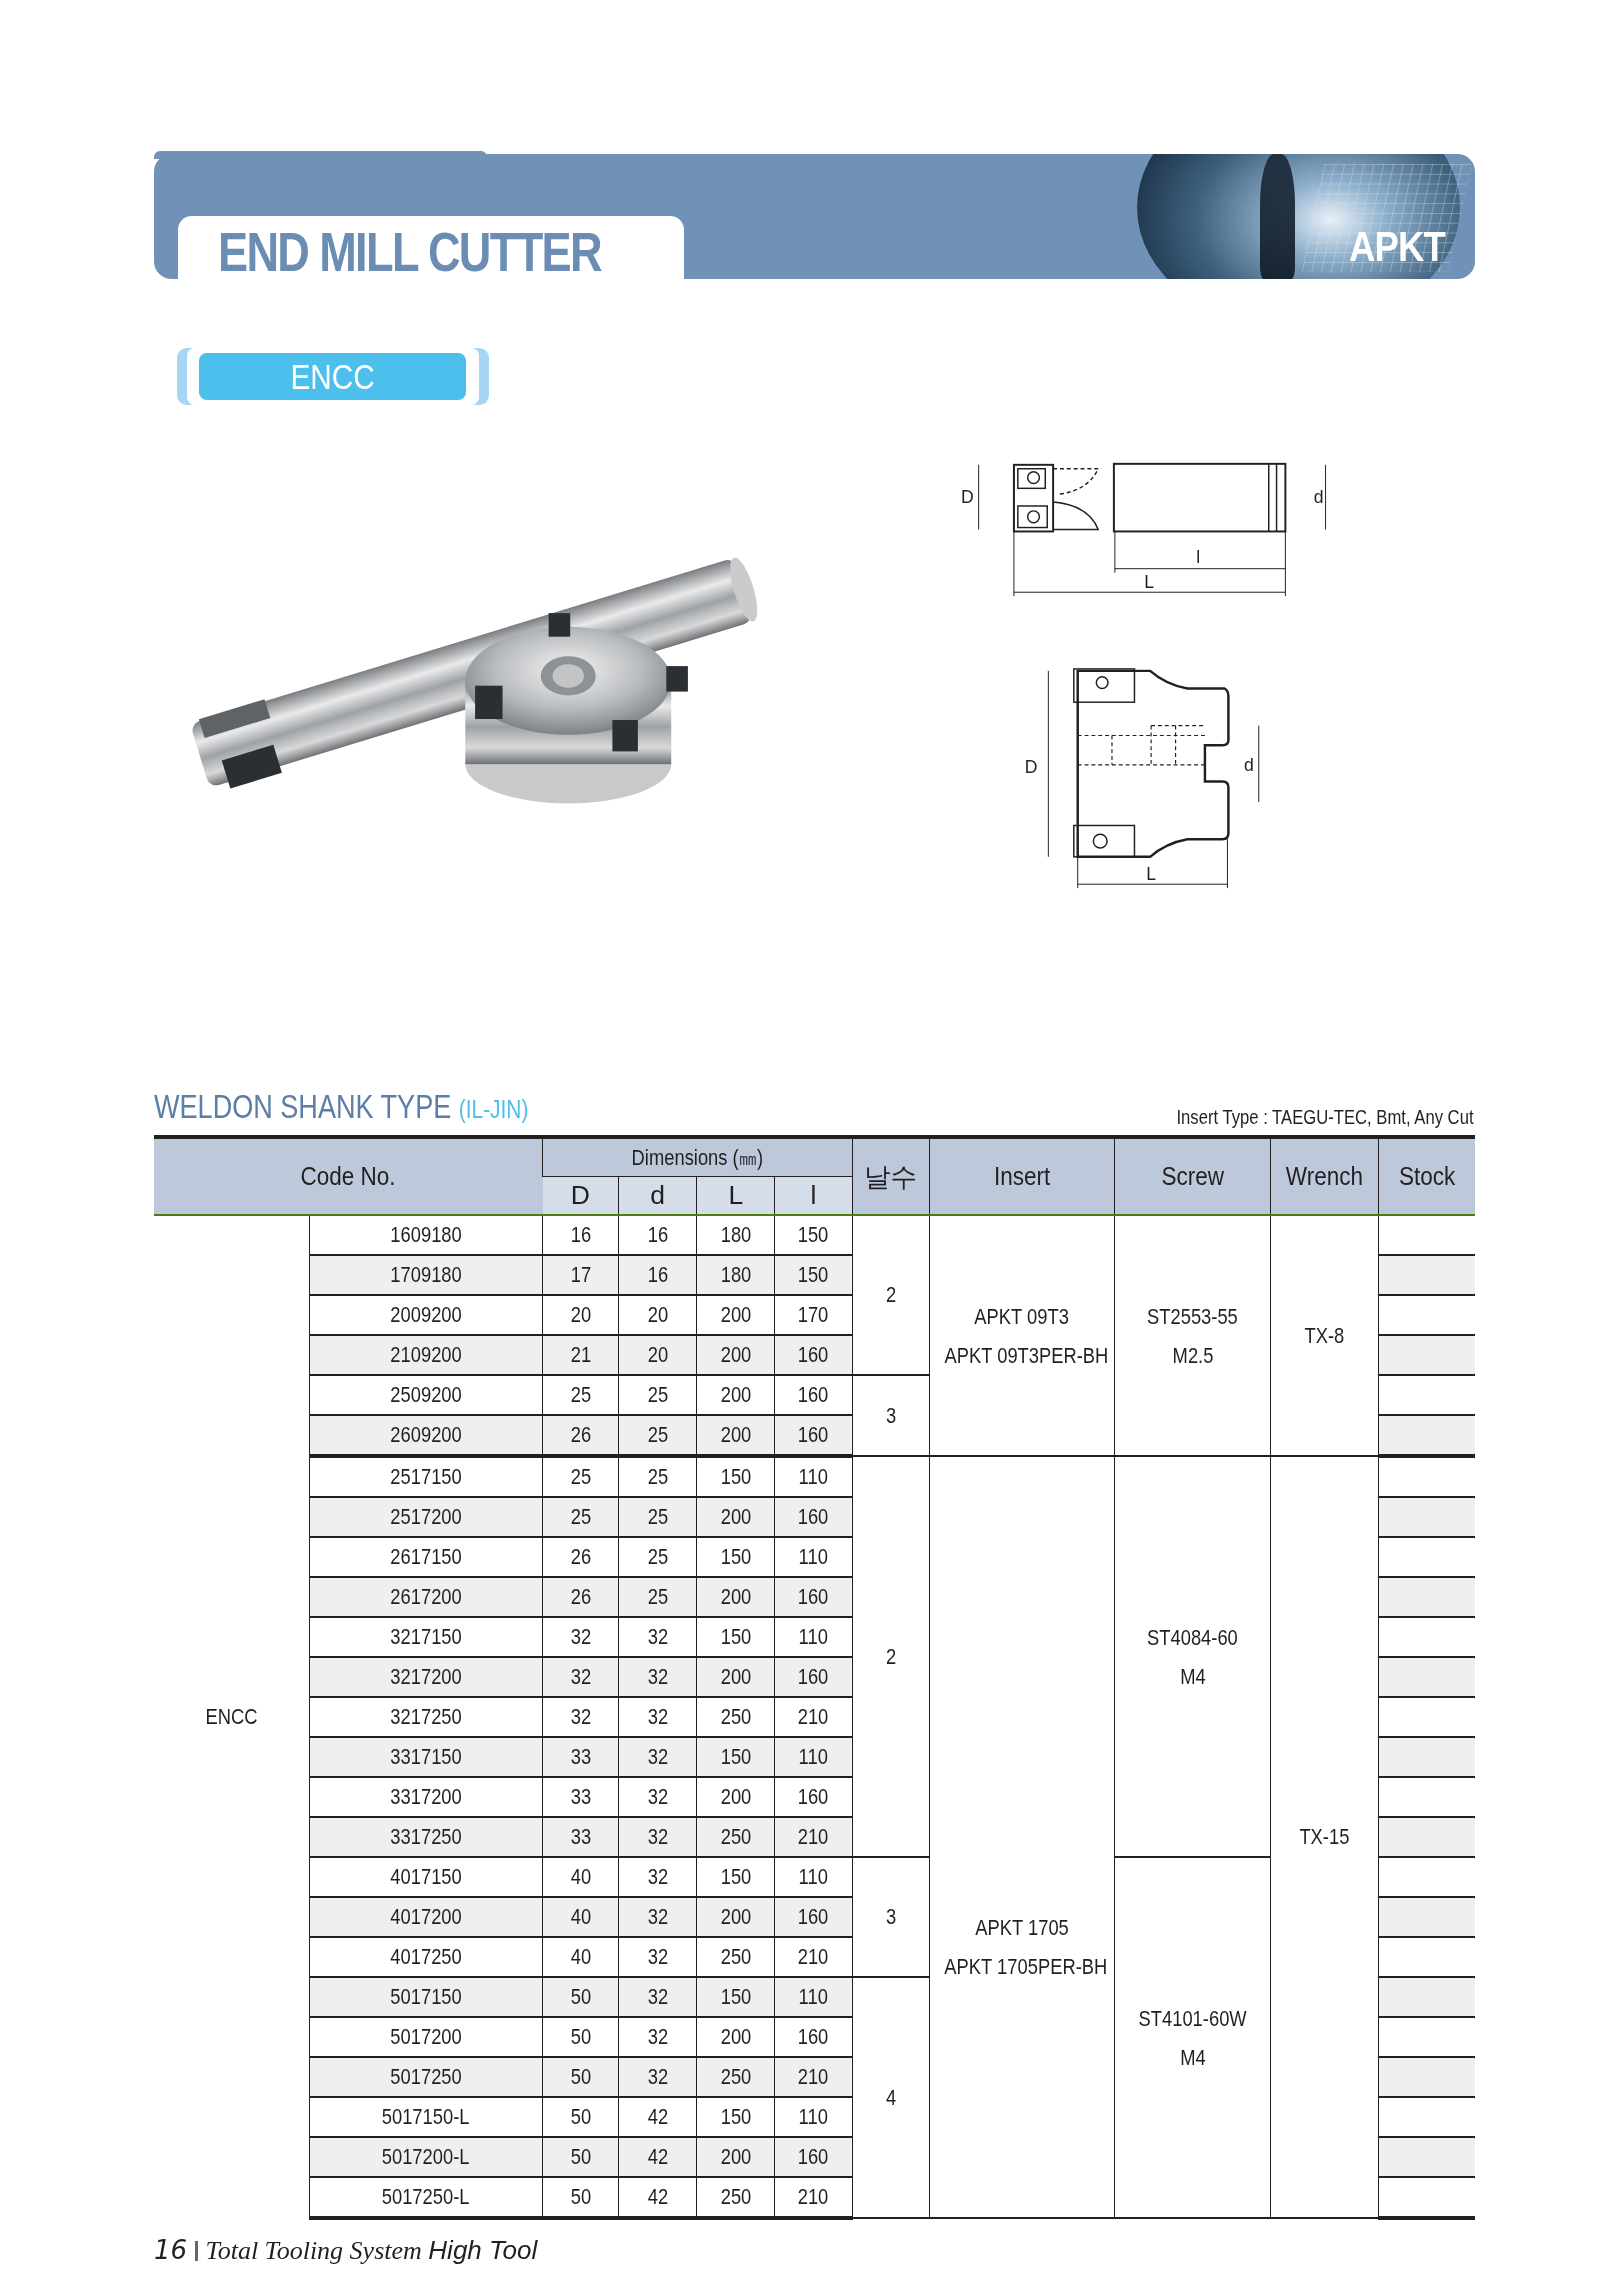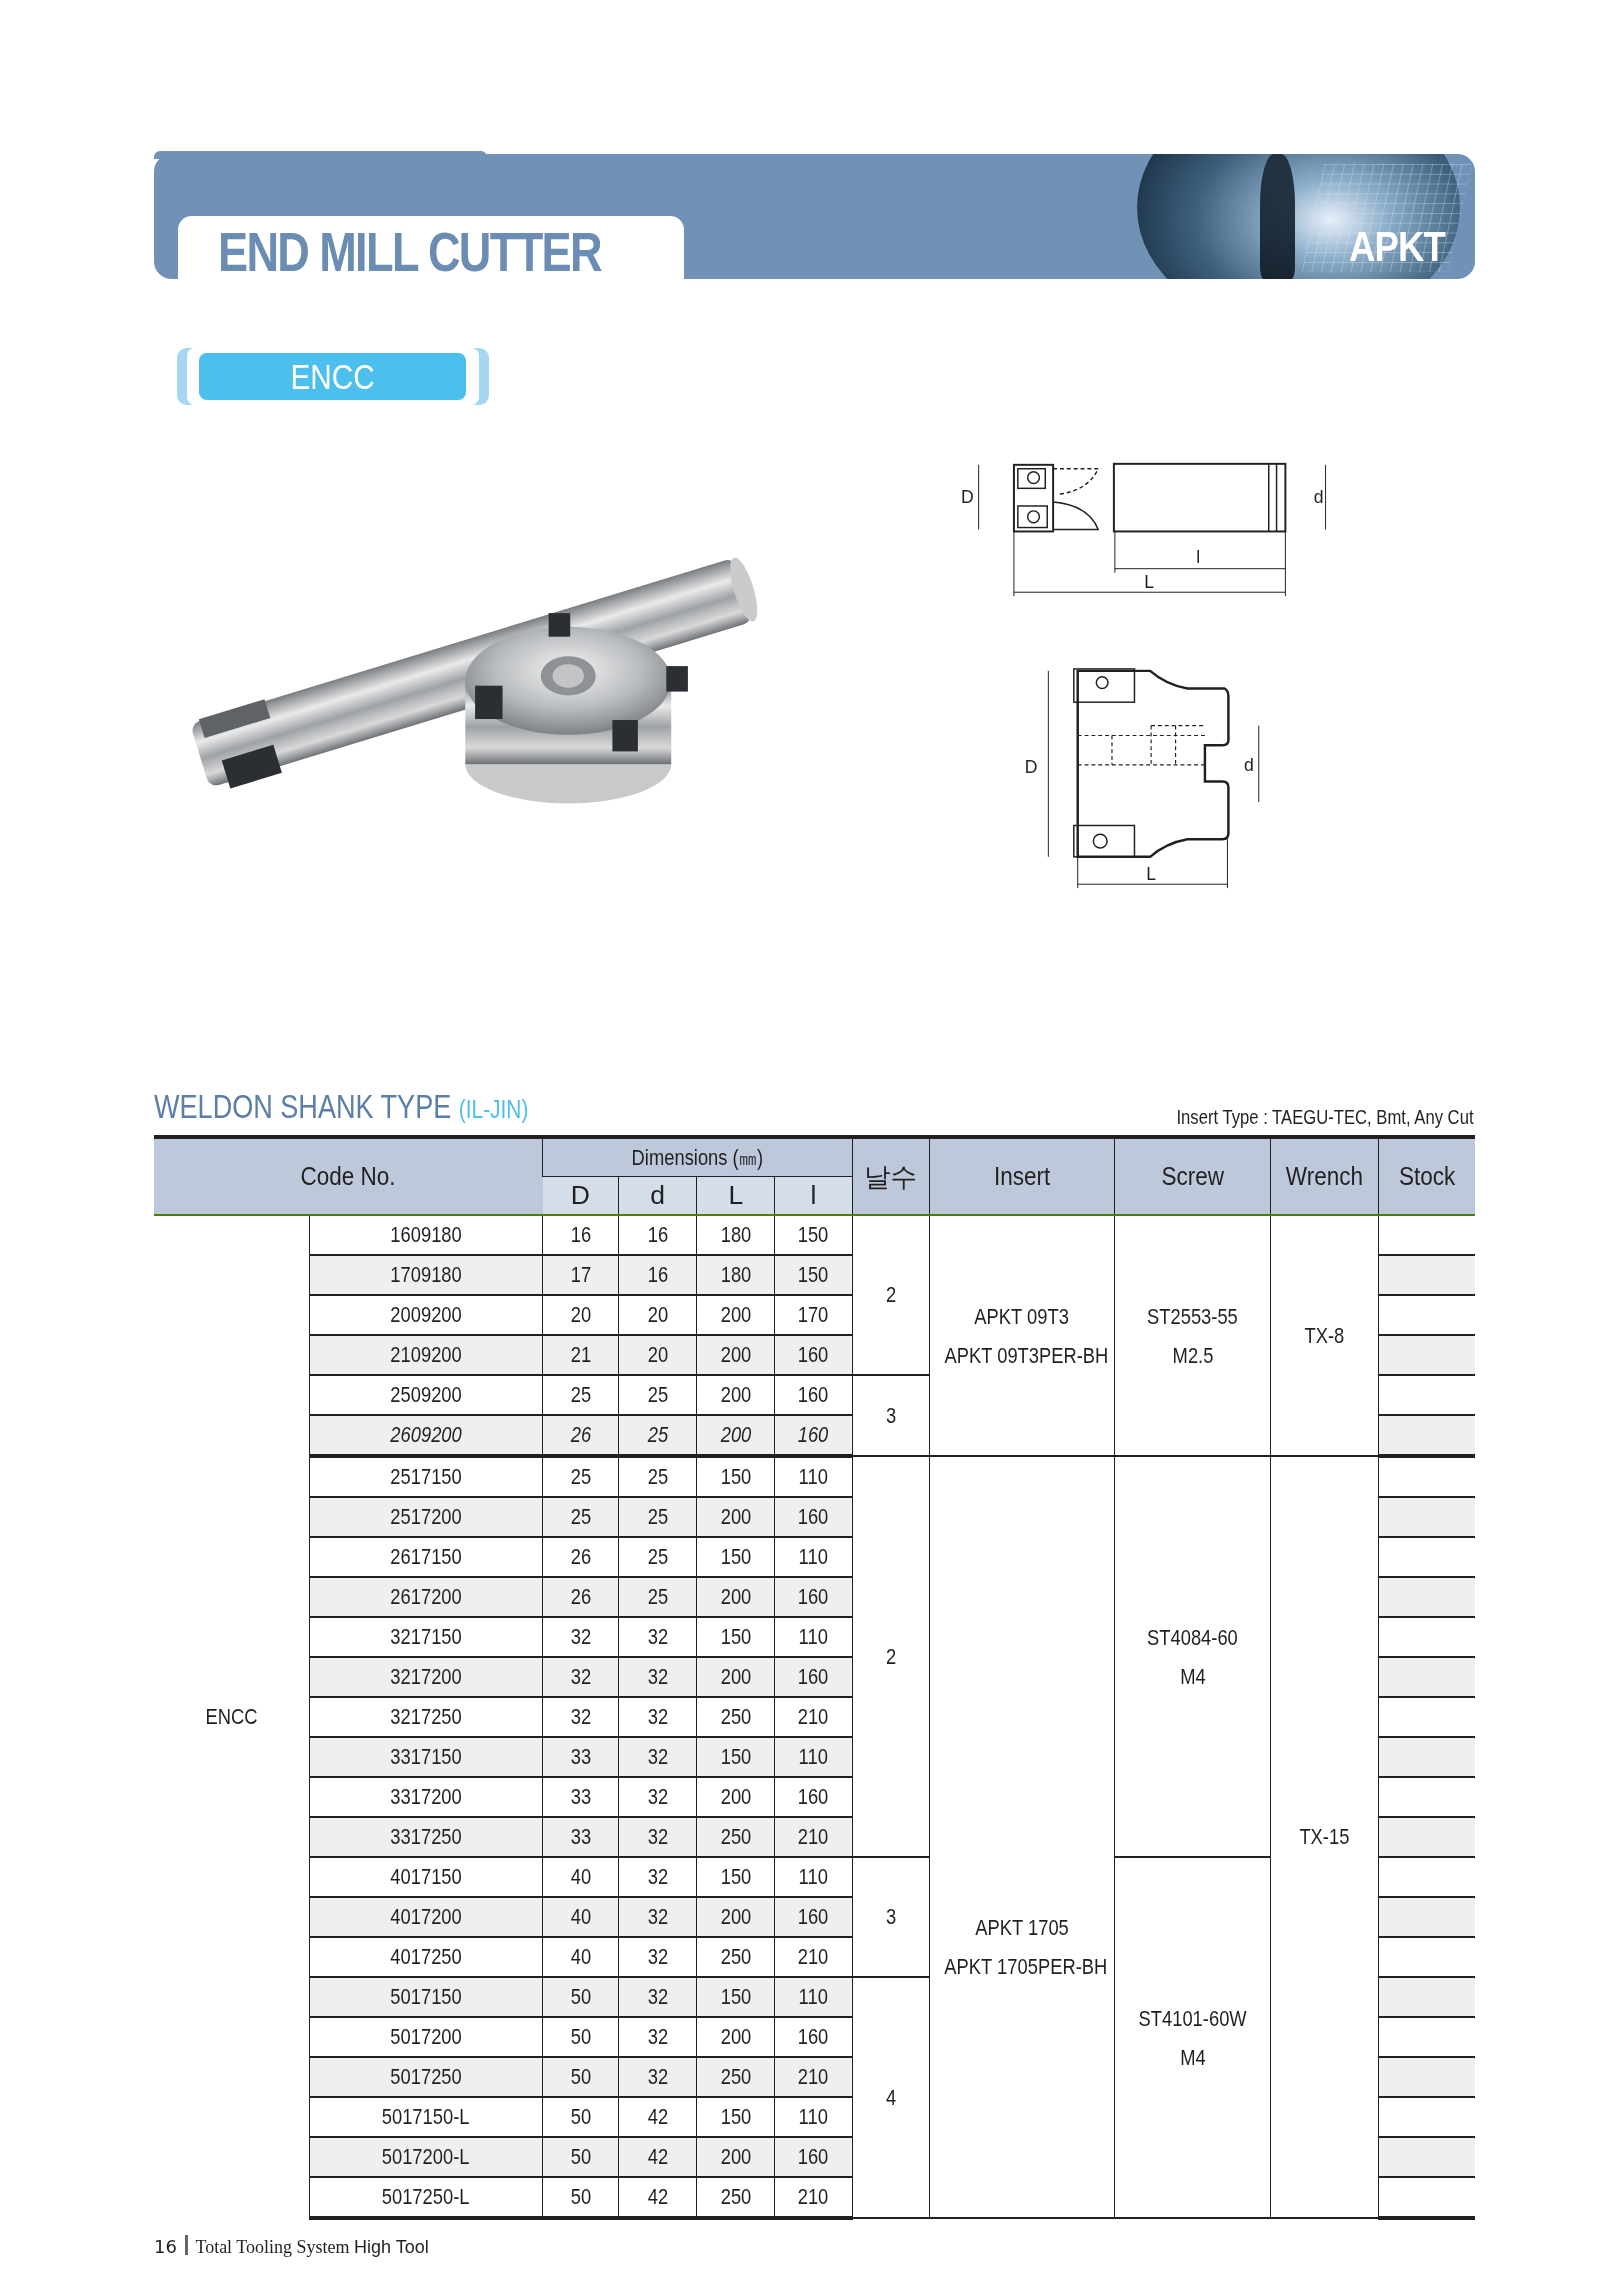--- a/index.html
+++ b/index.html
@@ -54,27 +54,27 @@
   table.spec thead tr.h2 th { height: 37px; }
   table.spec thead th { background: #bdc9db; border-left: 1px solid #231f20; }
   table.spec thead th.sub { background: #d5dde9; border-top: 1px solid #231f20; }
   table.spec thead { border-top: 4.9px solid #231f20; border-bottom: 2px solid #4d7c0f; }
   table.spec thead th:first-child { border-left: none; }
   table.spec thead th.big { font-size: 26.5px; }
   table.spec tbody td { height: 38px; border-left: 1px solid #231f20; border-bottom: 2px solid #231f20; }
   table.spec tbody td.series { border-left: none; border-bottom: none; }
   table.spec tbody tr.alt td.shade { background: #eef0ef; }
   table.spec tbody td.merged { line-height: 39px; }
-  table.spec tbody tr.group-end td { border-bottom: 4.9px solid #231f20; font-style: italic; }
+  table.spec tbody tr.group-end td { border-bottom: 4.9px solid #231f20; }
   table.spec tbody tr.last td { border-bottom: 4.9px solid #231f20; }
   table.spec tbody td.stock { border-right: none; }
   .cond { display: inline-block; transform: scaleX(0.85); white-space: nowrap; }
 
   
-  .footer { position: absolute; left: 154px; top: 2235px; font-size: 18px; color: #231f20; white-space: nowrap; }
+  .footer { position: absolute; left: 154px; top: 2235px; font-size: 26px; color: #231f20; white-space: nowrap; font-style: italic; }
   .footer .pg { font-family: "DejaVu Sans", sans-serif; font-weight: normal; }
   .footer .bar { display: inline-block; width: 2.9px; height: 19.6px; background: #666; margin: 0 7.8px -2px 7.8px; }
   .footer .serif { font-family: "Liberation Serif", serif; }
   .footer .brand { font-family: "Liberation Sans", sans-serif; }
 </style>
 </head>
 <body>
 
 <div class="banner-tab-top"></div>
 <div class="banner"></div>

